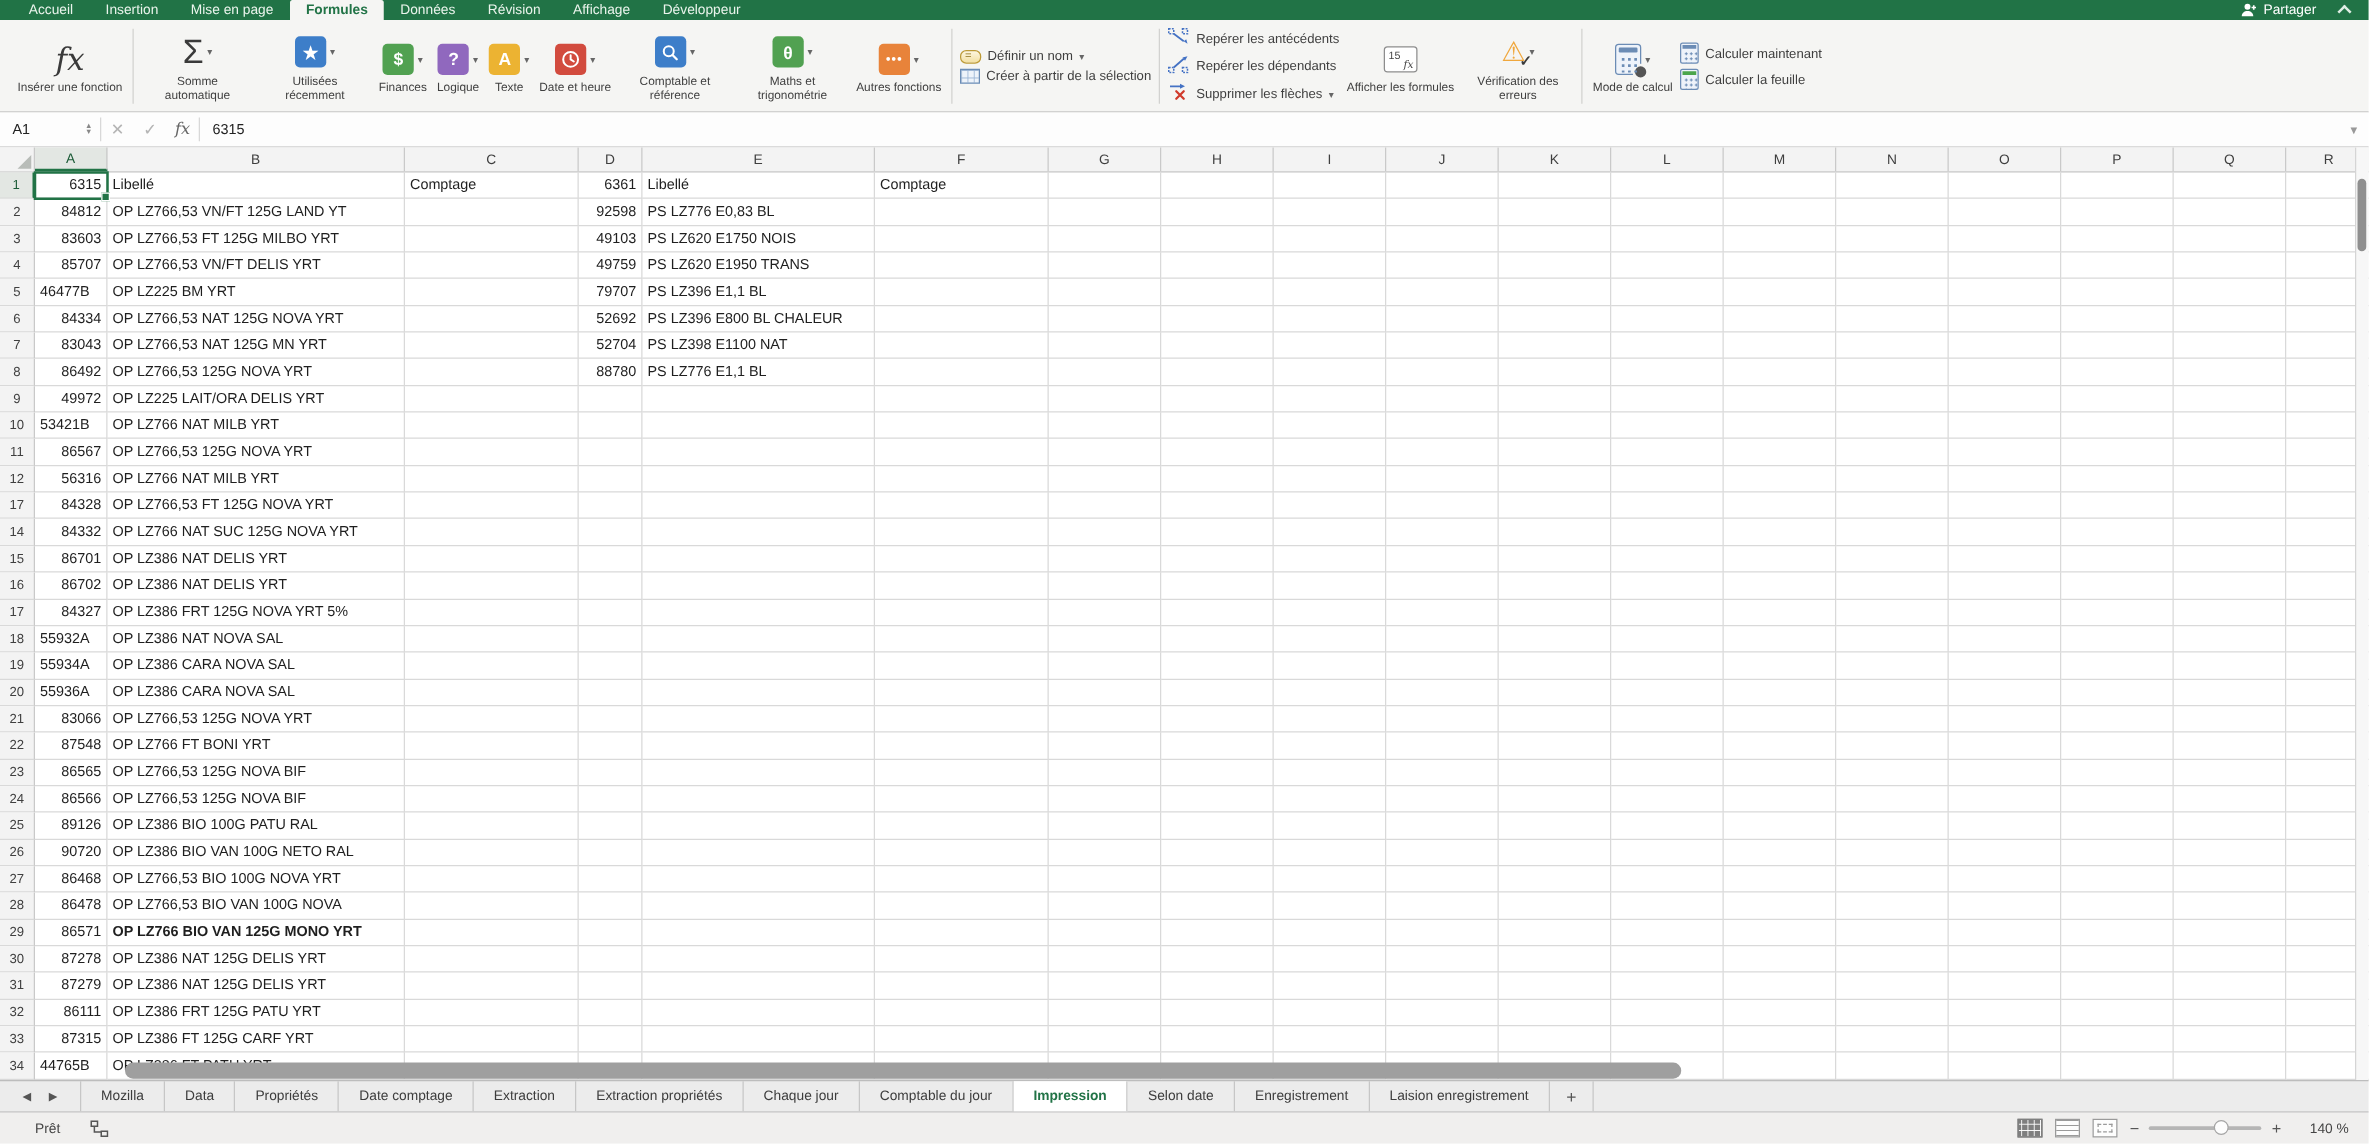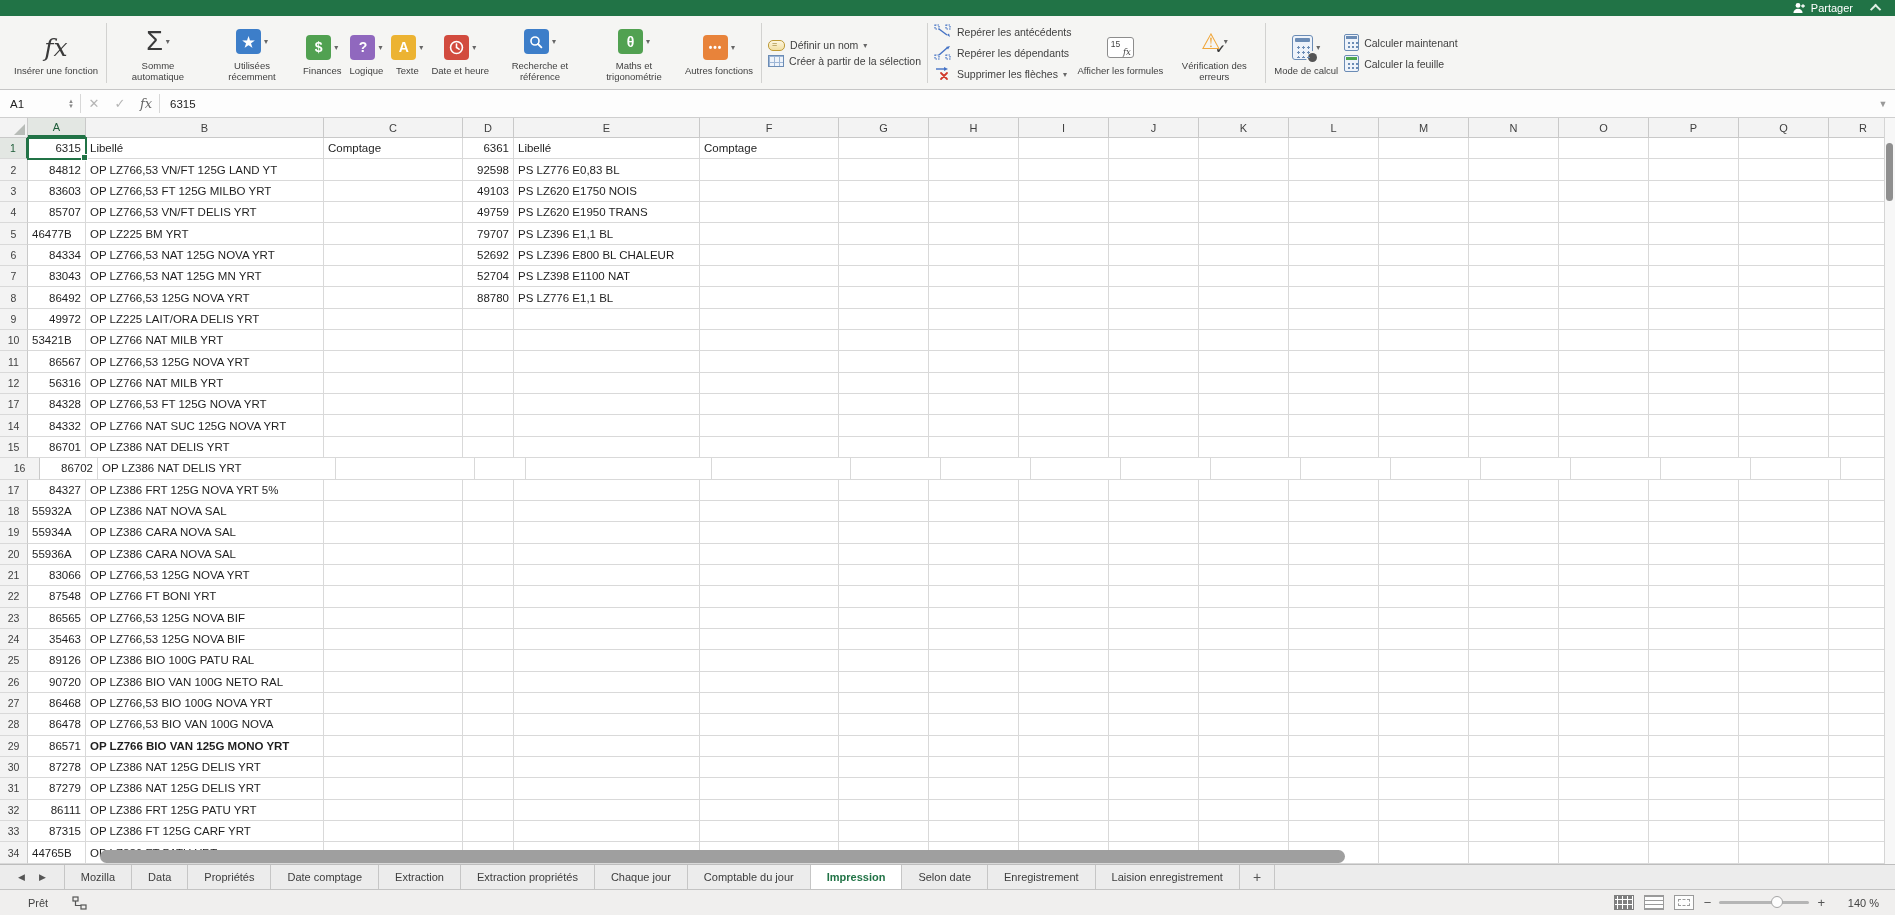--- a/index.html
+++ b/index.html
@@ -91,20 +91,30 @@
   .zoomctl { display:flex; align-items:center; gap:8px; }
   .zminus,.zplus { font-size:13px; color:#555; }
   .ztrack { position:relative; width:90px; height:3px; background:#b5b5b5; border-radius:2px; }
   .zknob { position:absolute; top:-5px; left:52px; width:12px; height:12px; border-radius:50%; background:#fdfdfd; border:1px solid #a5a5a5; }
   .zval { width:44px; text-align:right; }
 </style>
 </head>
 <body>
 
 <div class="tabbar">
+  <div id="rtabs" style="display:flex;">
+      <div class="rtab">Accueil</div>
+      <div class="rtab">Insertion</div>
+      <div class="rtab">Mise en page</div>
+      <div class="rtab active">Formules</div>
+      <div class="rtab">Données</div>
+      <div class="rtab">Révision</div>
+      <div class="rtab">Affichage</div>
+      <div class="rtab">Développeur</div>
+    </div>
   <div class="tabbar-right">
     <div class="share">
       <svg width="14" height="12" viewBox="0 0 14 12">
           <circle cx="6" cy="3.4" r="2.4" fill="#fff"></circle>
           <path d="M1.4 11c0-2.6 2-4.2 4.6-4.2S10.6 8.4 10.6 11z" fill="#fff"></path>
           <path d="M11 2.2v3.6M9.2 4h3.6" stroke="#fff" stroke-width="1.3"></path>
         </svg>
       <span>Partager</span>
     </div>
     <div class="collapse-chev"></div>
@@ -172,21 +182,21 @@
       <div class="rbig">
         <div class="iconrow">
           <span class="ibox" style="background: rgb(61, 126, 201);">
             <svg width="16" height="16" viewBox="0 0 16 16">
               <circle cx="7" cy="7" r="4" fill="none" stroke="#fff" stroke-width="1.6"></circle>
               <path d="M10 10l3.4 3.4" stroke="#fff" stroke-width="1.8" stroke-linecap="round"></path>
             </svg>
           </span>
           <span class="caret">▾</span>
         </div>
-        <div class="rlabel">Recherche et référence</div>
+        <div class="rlabel">Comptable et référence</div>
       </div>
       <div class="rbig">
         <div class="iconrow">
           <span class="ibox" style="background: rgb(81, 161, 81);">θ</span>
           <span class="caret">▾</span>
         </div>
         <div class="rlabel">Maths et trigonométrie</div>
       </div>
       <div class="rbig">
         <div class="iconrow">
@@ -633,21 +643,21 @@
         <div class="cell" style="width: 90px;"></div>
         <div class="cell" style="width: 90px;"></div>
         <div class="cell" style="width: 90px;"></div>
         <div class="cell" style="width: 90px;"></div>
         <div class="cell" style="width: 90px;"></div>
         <div class="cell" style="width: 90px;"></div>
         <div class="cell" style="width: 90px;"></div>
         <div class="cell" style="width: 69px;"></div>
       </div>
       <div class="grow">
-        <div class="rh" style="width: 40px;">16</div>
+        <div class="rh" style="width: 28px;">16</div>
         <div class="cell num" style="width: 58px;">86702</div>
         <div class="cell" style="width: 238px;">OP LZ386 NAT DELIS YRT</div>
         <div class="cell" style="width: 139px;"></div>
         <div class="cell" style="width: 51px;"></div>
         <div class="cell" style="width: 186px;"></div>
         <div class="cell" style="width: 139px;"></div>
         <div class="cell" style="width: 90px;"></div>
         <div class="cell" style="width: 90px;"></div>
         <div class="cell" style="width: 90px;"></div>
         <div class="cell" style="width: 90px;"></div>
@@ -802,21 +812,21 @@
         <div class="cell" style="width: 90px;"></div>
         <div class="cell" style="width: 90px;"></div>
         <div class="cell" style="width: 90px;"></div>
         <div class="cell" style="width: 90px;"></div>
         <div class="cell" style="width: 90px;"></div>
         <div class="cell" style="width: 90px;"></div>
         <div class="cell" style="width: 69px;"></div>
       </div>
       <div class="grow">
         <div class="rh" style="width: 28px;">24</div>
-        <div class="cell num" style="width: 58px;">35463</div>
+        <div class="cell num" style="width: 58px;">86566</div>
         <div class="cell" style="width: 238px;">OP LZ766,53 125G NOVA BIF</div>
         <div class="cell" style="width: 139px;"></div>
         <div class="cell" style="width: 51px;"></div>
         <div class="cell" style="width: 186px;"></div>
         <div class="cell" style="width: 139px;"></div>
         <div class="cell" style="width: 90px;"></div>
         <div class="cell" style="width: 90px;"></div>
         <div class="cell" style="width: 90px;"></div>
         <div class="cell" style="width: 90px;"></div>
         <div class="cell" style="width: 90px;"></div>

